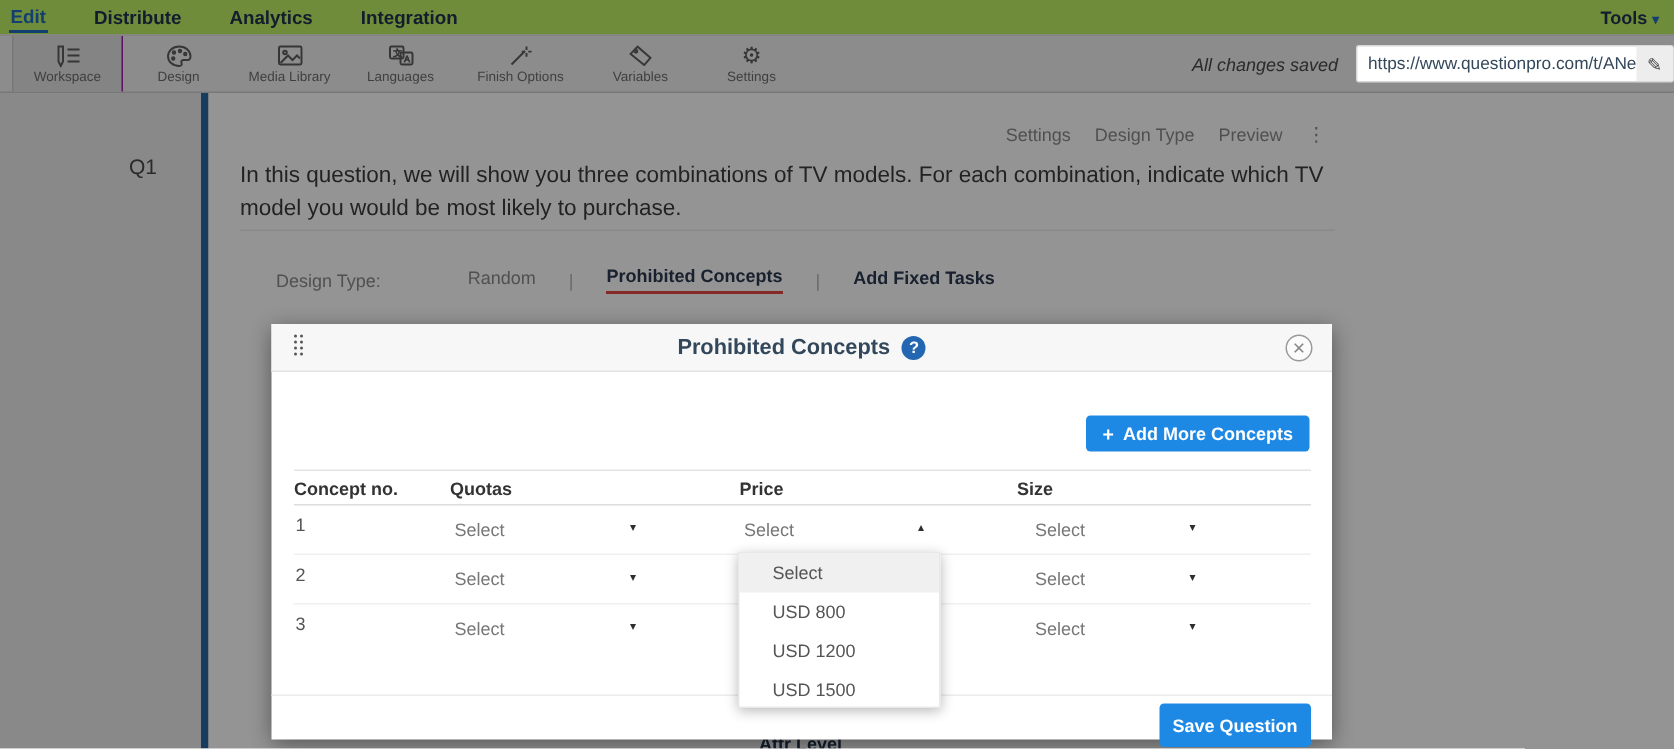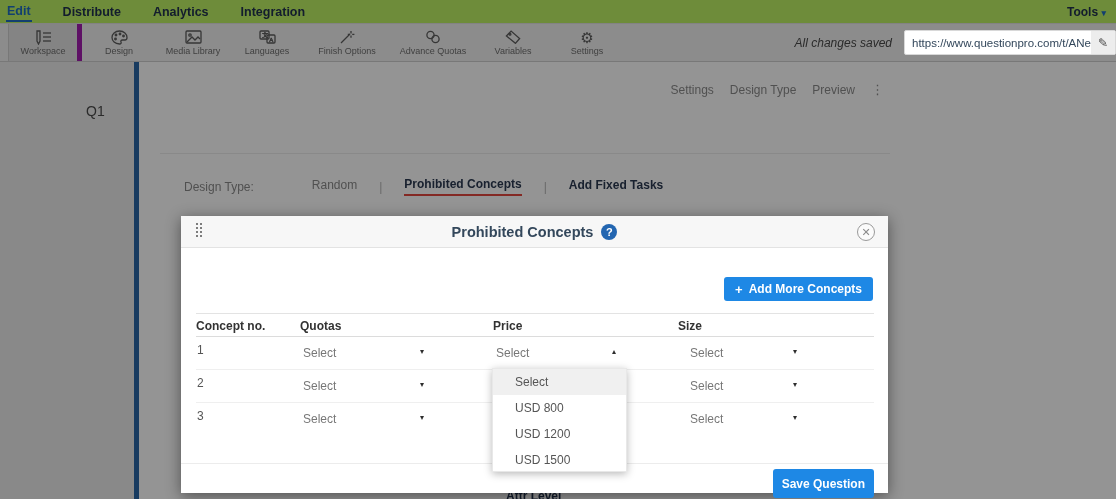--- a/index.html
+++ b/index.html
@@ -11,21 +11,21 @@
   .menubar { position:absolute; left:0; top:0; width:1116px; height:23px; background:#bef264; display:flex; align-items:center; padding:0 10px 0 6px; }
   .menu-item { font-size:12.5px; font-weight:700; color:#22334f; margin-right:30px; cursor:pointer; padding:2px 1px; }
   .menu-item.active { color:#1f6dc0; border-bottom:2px solid #1f6dc0; }
   .menubar .spacer { flex:1; }
   .tools-link { font-size:12px; font-weight:700; color:#22334f; cursor:pointer; }
   .tools-link .caret { font-size:9px; color:#1f6dc0; }
 
   
   .toolbar { position:absolute; left:0; top:23px; width:1116px; height:39px; background:#f1f1f1; border-top:1px solid #e2e2e2; border-bottom:1px solid #cfcfcf; display:flex; align-items:stretch; padding-left:8px; }
   .tool-tile { width:74px; display:flex; flex-direction:column; align-items:center; justify-content:center; gap:1px; cursor:pointer; }
-  .tool-tile.selected { background:#e3e3e3; border-left:1px solid #cfcfcf; border-right:5px solid #a21caf; }
+  .tool-tile.selected { background:#e3e3e3; border-left:1px solid #cfcfcf; border-right:1px solid #a21caf; }
   .tool-tile.wide { width:86px; }
   .tool-icon { width:18px; height:16px; display:flex; align-items:center; justify-content:center; color:#5d5d5d; }
   .tool-icon svg { stroke:#5d5d5d; fill:none; stroke-width:1.3; }
   .tool-label { font-size:9px; color:#6f6f6f; white-space:nowrap; }
   .gear-glyph { font-size:15px; line-height:15px; color:#5d5d5d; }
 
   .toolbar-right { position:absolute; right:0; top:23px; height:39px; display:flex; align-items:center; }
   .saved-status { font-size:12px; font-style:italic; color:#4a4a4a; margin-right:12px; }
   .url-box { position:relative; z-index:15; width:212px; height:25px; background:#ffffff; border:1px solid #d8d8d8; border-radius:2px; display:flex; align-items:center; overflow:hidden; }
   .url-text { flex:1; font-size:11.5px; color:#33475b; padding:0 4px 0 7px; white-space:nowrap; overflow:hidden; }
@@ -150,29 +150,20 @@
         <svg width="16" height="15" viewBox="0 0 16 15">
             <line x1="2" y1="13" x2="11" y2="4"></line>
             <line x1="12" y1="1" x2="12" y2="3.4"></line>
             <line x1="12" y1="5.4" x2="12" y2="7.8"></line>
             <line x1="8.8" y1="4.4" x2="11" y2="4.4"></line>
             <line x1="13.2" y1="4.4" x2="15.4" y2="4.4"></line>
           </svg>
       </span>
       <span class="tool-label">Finish Options</span>
     </div>
-    <div class="tool-tile wide">
-      <span class="tool-icon">
-        <svg width="16" height="14" viewBox="0 0 16 14">
-            <circle cx="5.5" cy="5" r="3.6"></circle>
-            <circle cx="10.5" cy="9" r="3.6"></circle>
-          </svg>
-      </span>
-      <span class="tool-label">Advance Quotas</span>
-    </div>
     <div class="tool-tile">
       <span class="tool-icon">
         <svg width="16" height="14" viewBox="0 0 16 14">
             <path d="M1.5 5.5 L6.5 1 L14.5 9 L10 13.5 L1.5 5.5 Z" transform="rotate(-4 8 7)"></path>
             <circle cx="5" cy="4.2" r="0.9"></circle>
           </svg>
       </span>
       <span class="tool-label">Variables</span>
     </div>
     <div class="tool-tile">
@@ -196,20 +187,21 @@
   <div class="blue-bar"></div>
   <div class="card"></div>
 
   <div class="card-links">
     <span class="card-link">Settings</span>
     <span class="card-link">Design Type</span>
     <span class="card-link">Preview</span>
     <span class="dots-menu">⋮</span>
   </div>
 
+  <div class="question-text">In this question, we will show you three combinations of TV models. For each combination, indicate which TV model you would be most likely to purchase.</div>
   <div class="card-divider"></div>
 
   <div class="design-row">
     <span class="design-label">Design Type:</span>
     <span class="design-opt">Random</span>
     <span class="design-sep">|</span>
     <span class="design-opt active">Prohibited Concepts</span>
     <span class="design-sep">|</span>
     <span class="design-opt dark">Add Fixed Tasks</span>
   </div>

